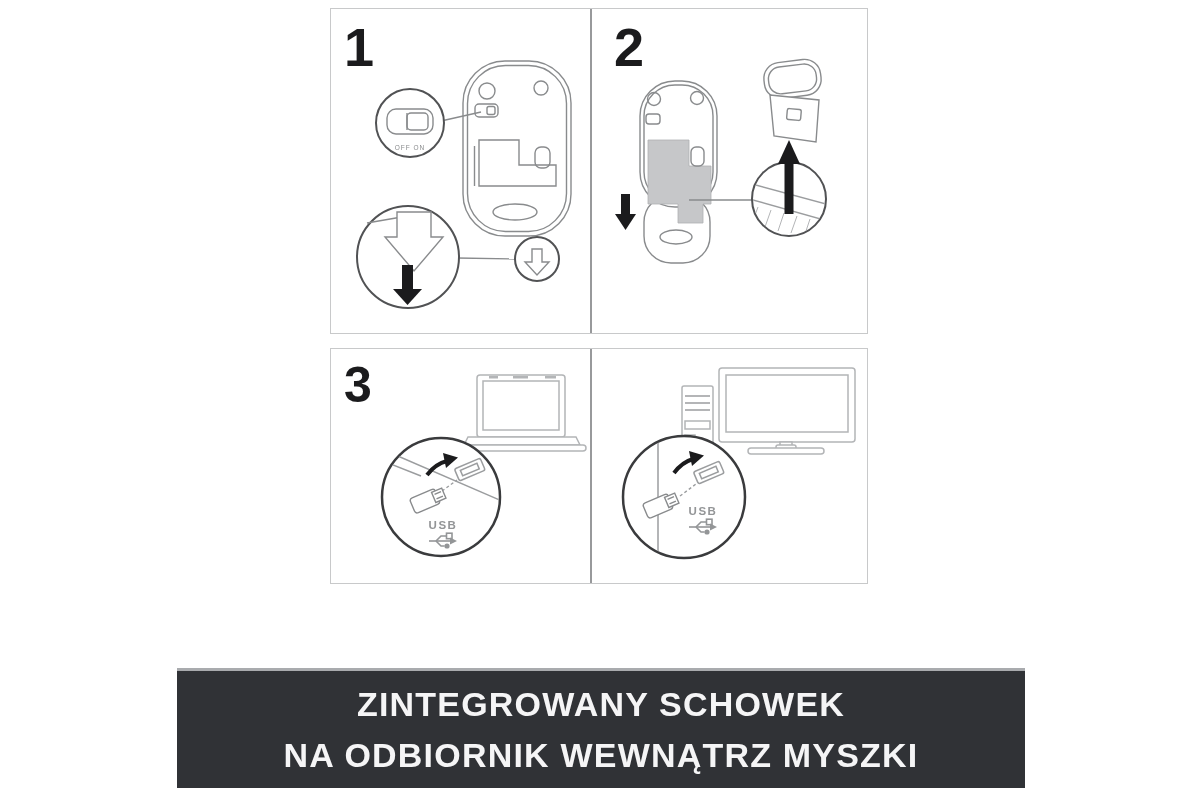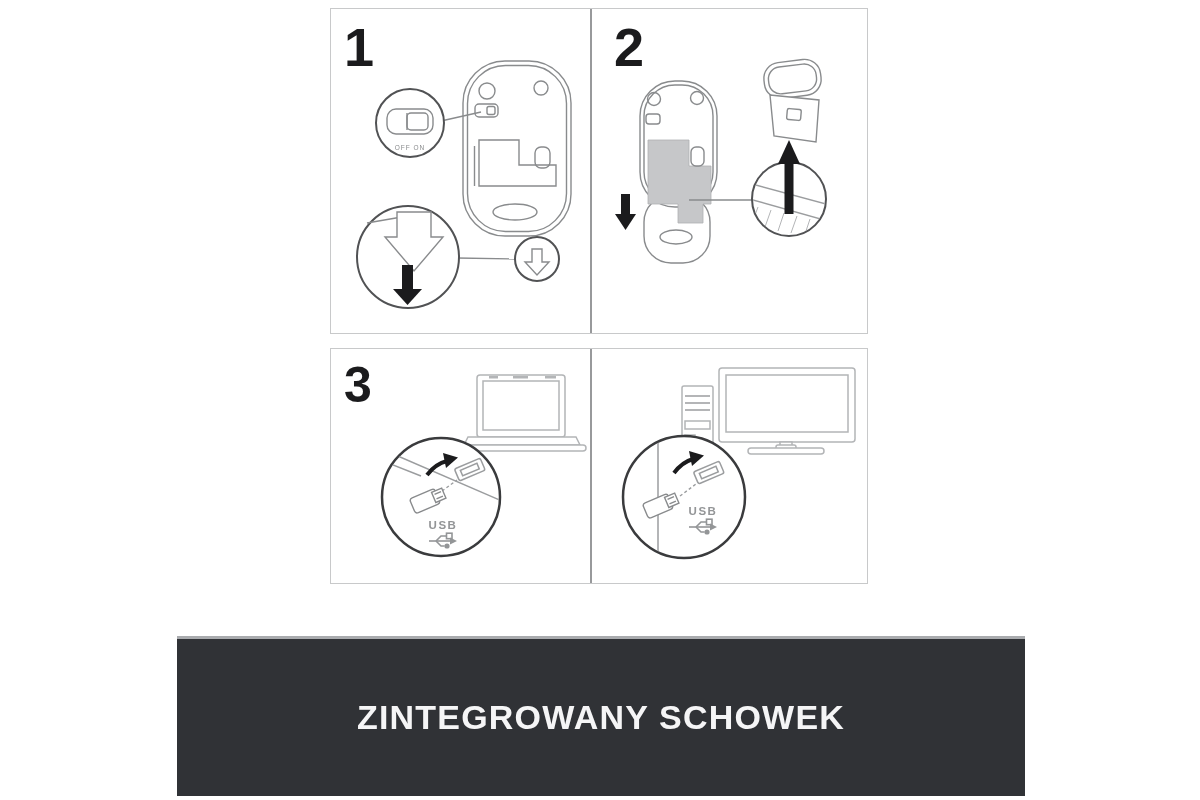--- a/index.html
+++ b/index.html
@@ -17,21 +17,21 @@
   .panel-divider{
     position:absolute;top:0;bottom:0;left:259px;width:2px;background:#98999b;
   }
   .panel-svg{position:absolute;top:0;}
   .panel-svg.left{left:0;}
   .panel-svg.right{left:261px;}
   .step-num{
     font-family:"Liberation Sans",sans-serif;font-weight:bold;fill:#1b1b1d;
   }
   .banner{
-    position:absolute;left:177px;top:636px;width:848px;height:160px;
+    position:absolute;left:177px;top:668px;width:848px;height:120px;
     background:#303236;border-top:3px solid #a9abae;box-sizing:border-box;
     display:flex;flex-direction:column;justify-content:center;align-items:center;
   }
   .banner .cap-line{
     color:#f5f5f6;font-weight:bold;font-size:34px;line-height:51px;
     letter-spacing:1.2px;text-align:center;white-space:nowrap;
   }
   svg .ga{stroke:#898b8d;fill:none;stroke-width:1.4;}
   svg .gaw{stroke:#898b8d;fill:#ffffff;stroke-width:1.4;}
   svg .la{stroke:#b3b5b7;fill:#ffffff;stroke-width:1.5;}
@@ -258,13 +258,14 @@
         <rect x="17.5" y="-1.8" width="5.5" height="5.5"></rect>
         <circle cx="18" cy="11" r="2.6" fill="#939597" stroke="none"></circle>
         <path d="M21,2.5 L28,6 L21,9.5 Z" fill="#939597" stroke="none"></path>
       </g>
     </g>
   </svg>
 </div>
 
 <div class="banner">
   <div class="cap-line">ZINTEGROWANY SCHOWEK</div>
+  <div class="cap-line">NA ODBIORNIK WEWNĄTRZ MYSZKI</div>
 </div>
 
 </body></html>

